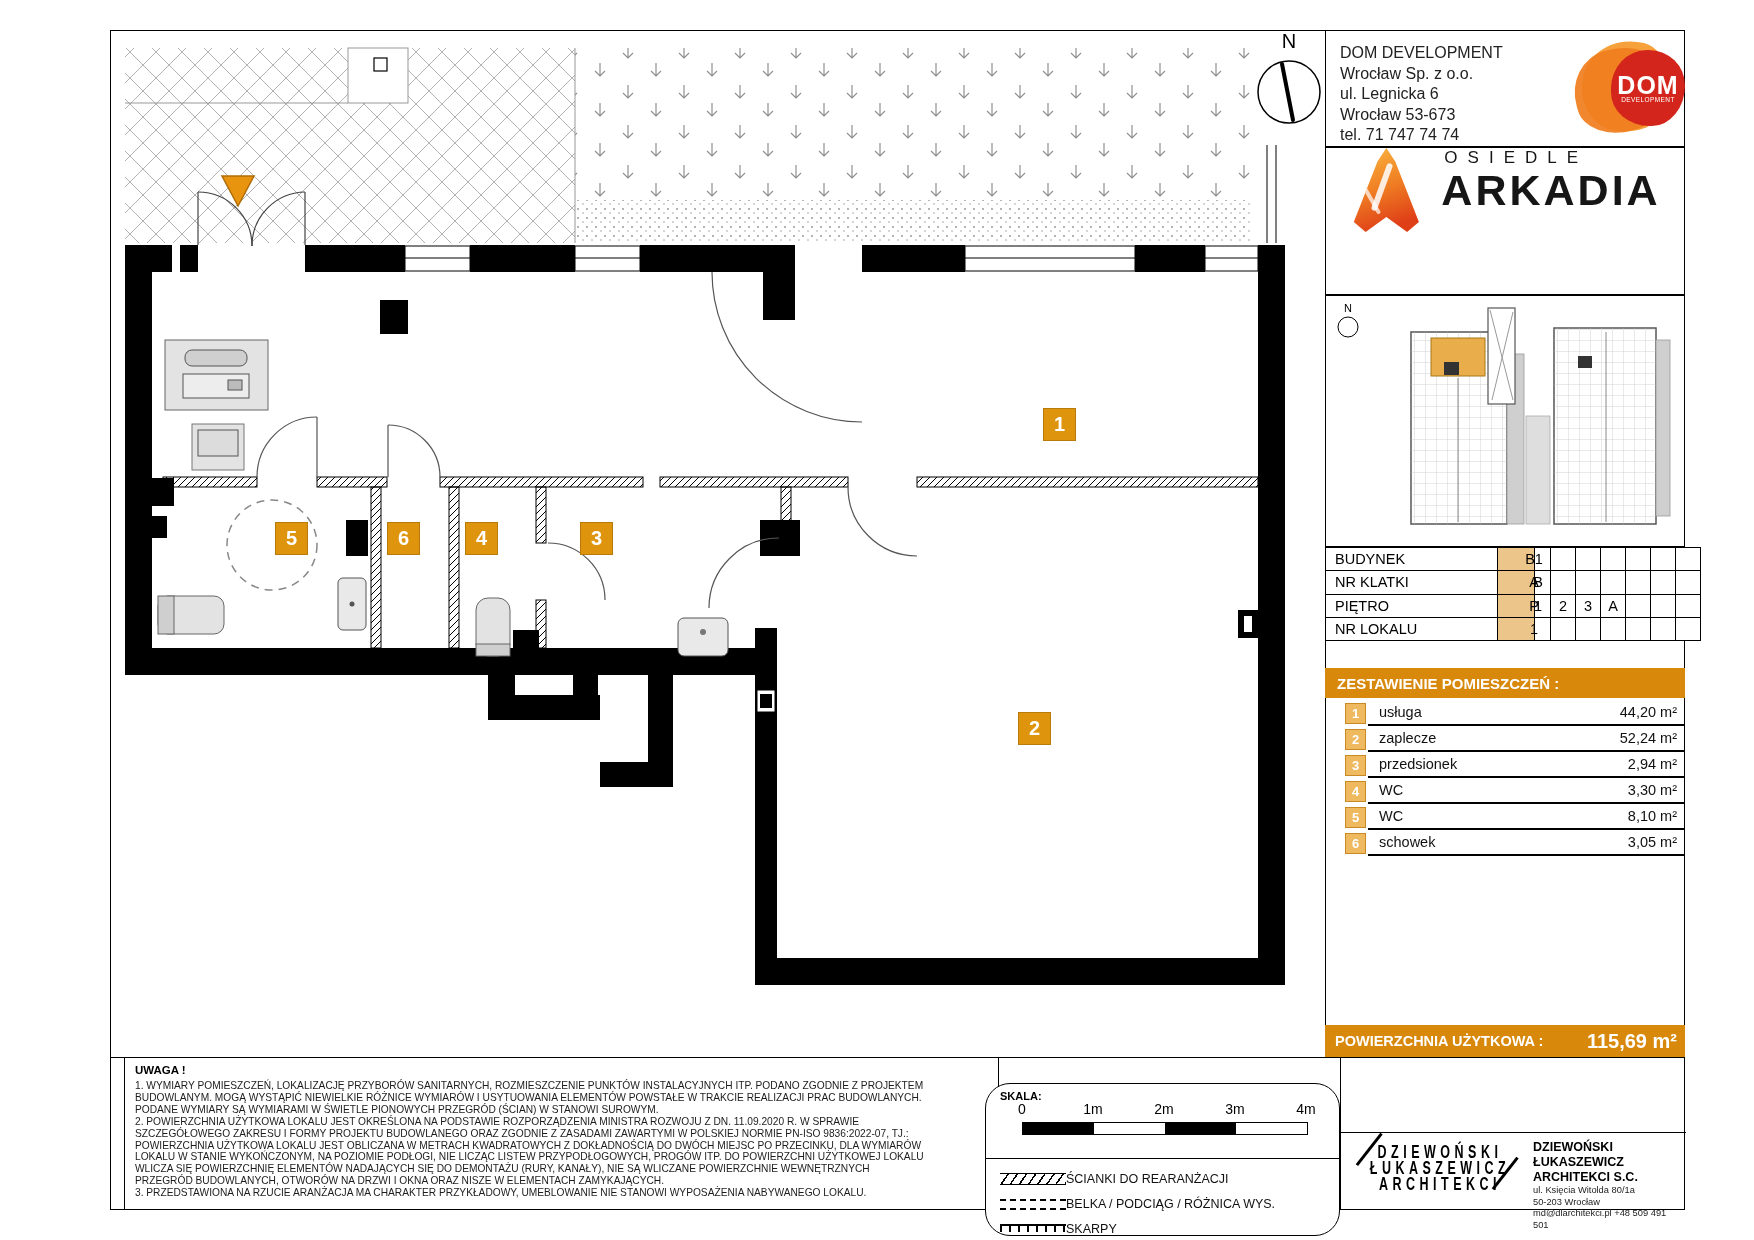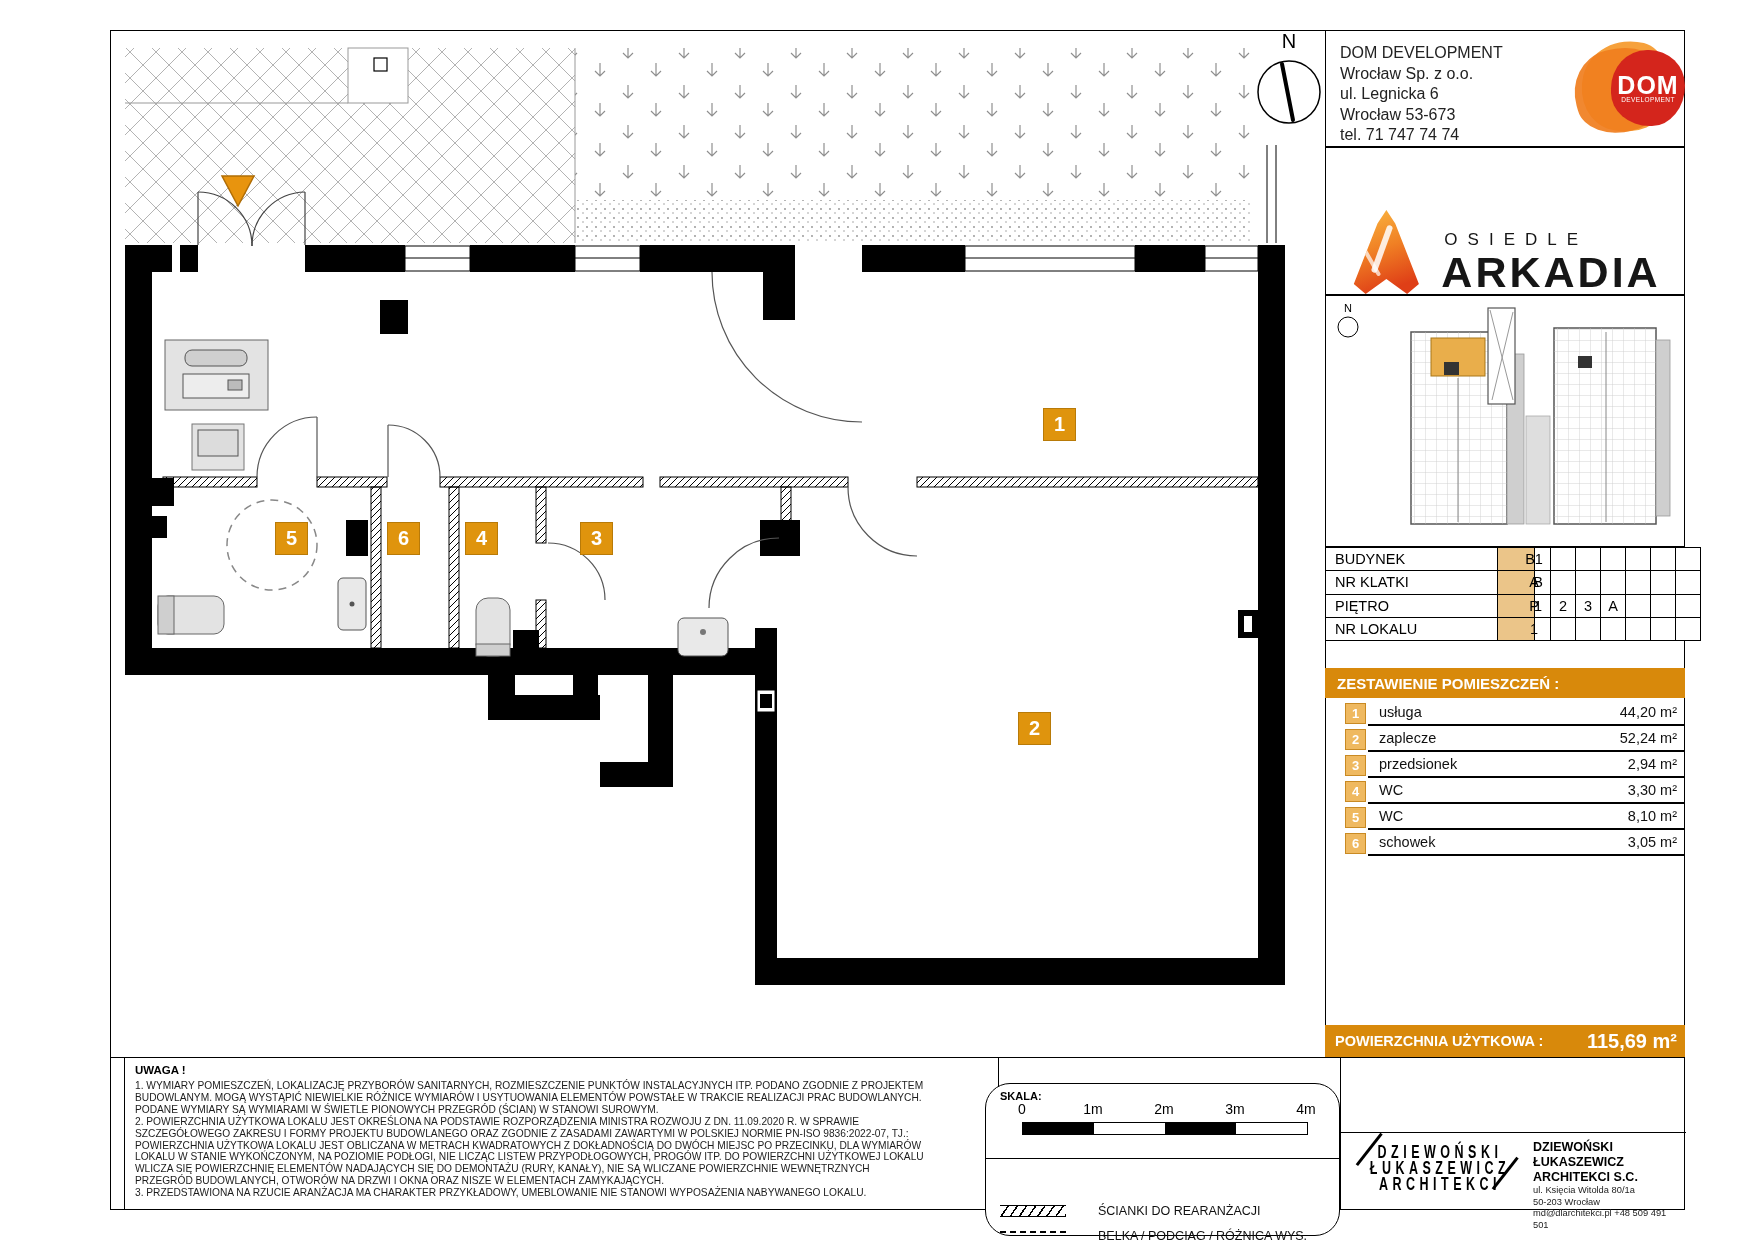--- a/index.html
+++ b/index.html
@@ -18,21 +18,21 @@
   .domlogo{position:absolute;right:10px;top:7px;width:100px;height:100px;}
   .blob{position:absolute;}
   .b1{left:8px;top:2px;width:88px;height:92px;background:#F6A13C;border-radius:58% 42% 55% 45%/50% 60% 40% 50%;transform:rotate(14deg);}
   .b2{left:0;top:10px;width:94px;height:84px;background:#F07E1E;border-radius:45% 55% 48% 52%/55% 45% 58% 42%;transform:rotate(-16deg);opacity:.92;}
   .b3{left:13px;top:12px;width:74px;height:76px;background:#D4251C;border-radius:50% 50% 46% 54%/52% 48% 55% 45%;
       display:flex;flex-direction:column;align-items:center;justify-content:center;color:#ffffff;margin-left:24px;}
   .b3 .t1{font-size:25px;font-weight:bold;letter-spacing:1px;line-height:22px;}
   .b3 .t2{font-size:6.5px;letter-spacing:.4px;}
 
   
-  .arkwrap{display:flex;align-items:flex-end;justify-content:center;height:100%;gap:18px;}
+  .arkwrap{display:flex;align-items:flex-start;justify-content:center;height:100%;gap:18px;}
   .ark-icon{position:relative;width:74px;height:84px;
      background:linear-gradient(160deg,#F9B13E 8%,#F08024 45%,#DF3F17 85%);
      clip-path:polygon(50% 0%,62% 16%,94% 88%,78% 100%,50% 82%,22% 100%,6% 88%,38% 16%);}
   .ark-vein{position:absolute;left:30px;top:14px;width:6px;height:50px;background:#fff;
      border-radius:4px;transform:rotate(20deg);opacity:.85;}
   .ark-vein2{position:absolute;left:20px;top:34px;width:4px;height:34px;background:#fff;
      border-radius:4px;transform:rotate(-30deg);opacity:.7;}
   .ark-l1{font-size:17px;letter-spacing:10px;color:#161616;margin-left:3px;}
   .ark-l2{font-size:43px;font-weight:bold;letter-spacing:3px;color:#161616;line-height:44px;}
 
@@ -61,21 +61,21 @@
 
   
   .notes{padding:6px 10px;box-sizing:border-box;}
   .notes .ttl{font-weight:bold;font-size:11.5px;margin-bottom:4px;}
   .notes .ln{font-size:10.2px;line-height:11.9px;color:#1c1c1c;white-space:nowrap;}
 
   .skala-lbl{position:absolute;left:14px;top:6px;font-weight:bold;font-size:11px;}
   .sbar{position:absolute;left:36px;top:38px;height:11px;border:1px solid #000;display:flex;}
   .sbar .seg{width:71px;height:100%;}
   .tick{position:absolute;top:17px;font-size:14px;transform:translateX(-50%);}
-  .legend-row{position:absolute;left:14px;display:flex;align-items:center;gap:32px;margin-top:32px;}
+  .legend-row{position:absolute;left:14px;display:flex;align-items:center;gap:0;}
   .sym{width:66px;height:12px;box-sizing:border-box;}
   .sym-hatch{border-top:1px solid #000;border-bottom:1px solid #000;
      background:repeating-linear-gradient(125deg,transparent 0 6px,#000 6px 7.5px);}
   .sym-dash{height:11px;border-top:2px dashed #000;border-bottom:2px dashed #000;}
   .sym-ticks{height:10px;border-top:2px solid #000;
      background:repeating-linear-gradient(90deg,#000 0 2px,transparent 2px 9px);background-size:100% 6px;background-repeat:no-repeat;}
   .legend-lbl{font-size:12.5px;color:#111;}
 
   
   .archlogo{position:absolute;left:20px;top:86px;width:158px;text-align:center;}

